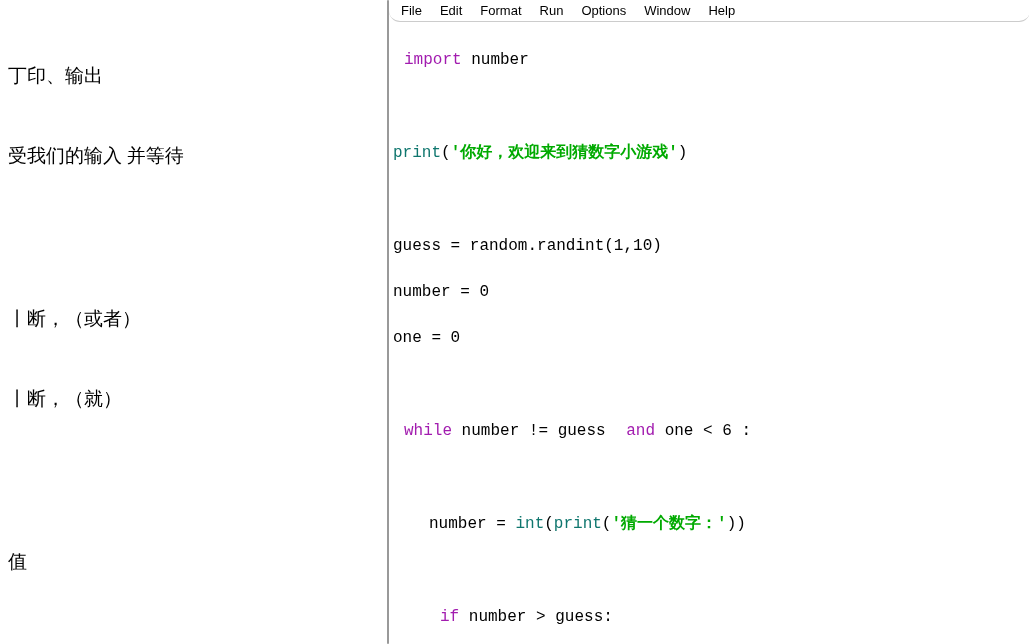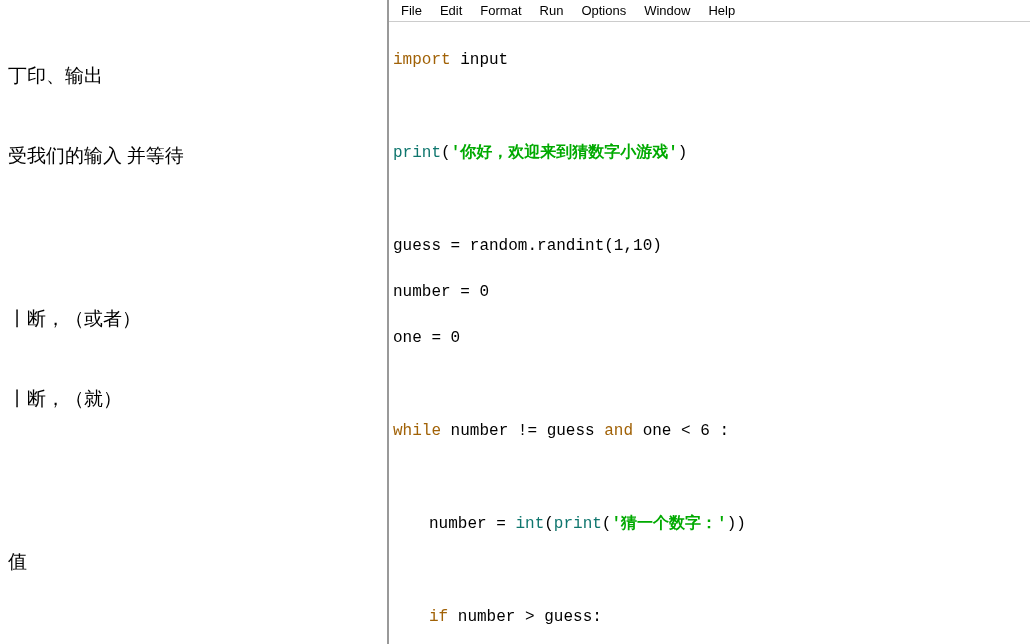--- a/index.html
+++ b/index.html
@@ -1,15 +1,15 @@
 <!DOCTYPE html>
 <html><head>
   <meta charset="utf-8">
   <style>
-    * { margin: 0; padding: 0; box-sizing: border-box; }
+    * { margin: 0; padding: 0; box-sizing: border-box; border-radius: 21px; }
     body {
       width: 1030px;
       height: 644px;
       display: flex;
       font-family: "SimSun", serif;
       background: #fff;
       overflow: hidden;
     }
     .left-pane {
       width: 387px;
@@ -47,21 +47,21 @@
     .menu-item { padding: 1px 6px; cursor: default; }
     .code-area {
       flex: 1;
       padding: 4px 4px;
       font-family: "Courier New", "SimSun", monospace;
       font-size: 16px;
       line-height: 1.45;
       white-space: pre;
       color: #000;
     }
-    .kw-orange { color: #a16207; }
+    .kw-orange { color: #a21caf; margin-left: 11px; }
     .kw-purple { color: #0f766e; }
     .kw-green  { color: #00aa00; font-weight: bold; }
     .code-line { display: block; }
     .ind1 { padding-left: 36px; }
   </style>
 </head>
 <body>
 
 <div class="left-pane">
   <div class="block">
@@ -87,21 +87,21 @@
     <div class="menu-item">File</div>
     <div class="menu-item">Edit</div>
     <div class="menu-item">Format</div>
     <div class="menu-item">Run</div>
     <div class="menu-item">Options</div>
     <div class="menu-item">Window</div>
     <div class="menu-item">Help</div>
   </div>
 
   <div class="code-area">
-<span class="code-line"><span class="kw-orange">import</span><span> input</span></span>
+<span class="code-line"><span class="kw-orange">import</span><span> number</span></span>
 <span class="code-line"> </span>
 <span class="code-line"><span class="kw-purple">print</span><span>(</span><span class="kw-green">'你好，欢迎来到猜数字小游戏'</span><span>)</span></span>
 <span class="code-line"> </span>
 <span class="code-line">guess = random.randint(1,10)</span>
 <span class="code-line">number = 0</span>
 <span class="code-line">one = 0</span>
 <span class="code-line"> </span>
 <span class="code-line"><span class="kw-orange">while</span><span> number != guess </span><span class="kw-orange">and</span><span> one &lt; 6 :</span></span>
 <span class="code-line"> </span>
 <span class="code-line ind1"><span>number = </span><span class="kw-purple">int</span><span>(</span><span class="kw-purple">print</span><span>(</span><span class="kw-green">'猜一个数字：'</span><span>)</span><span>)</span></span>

